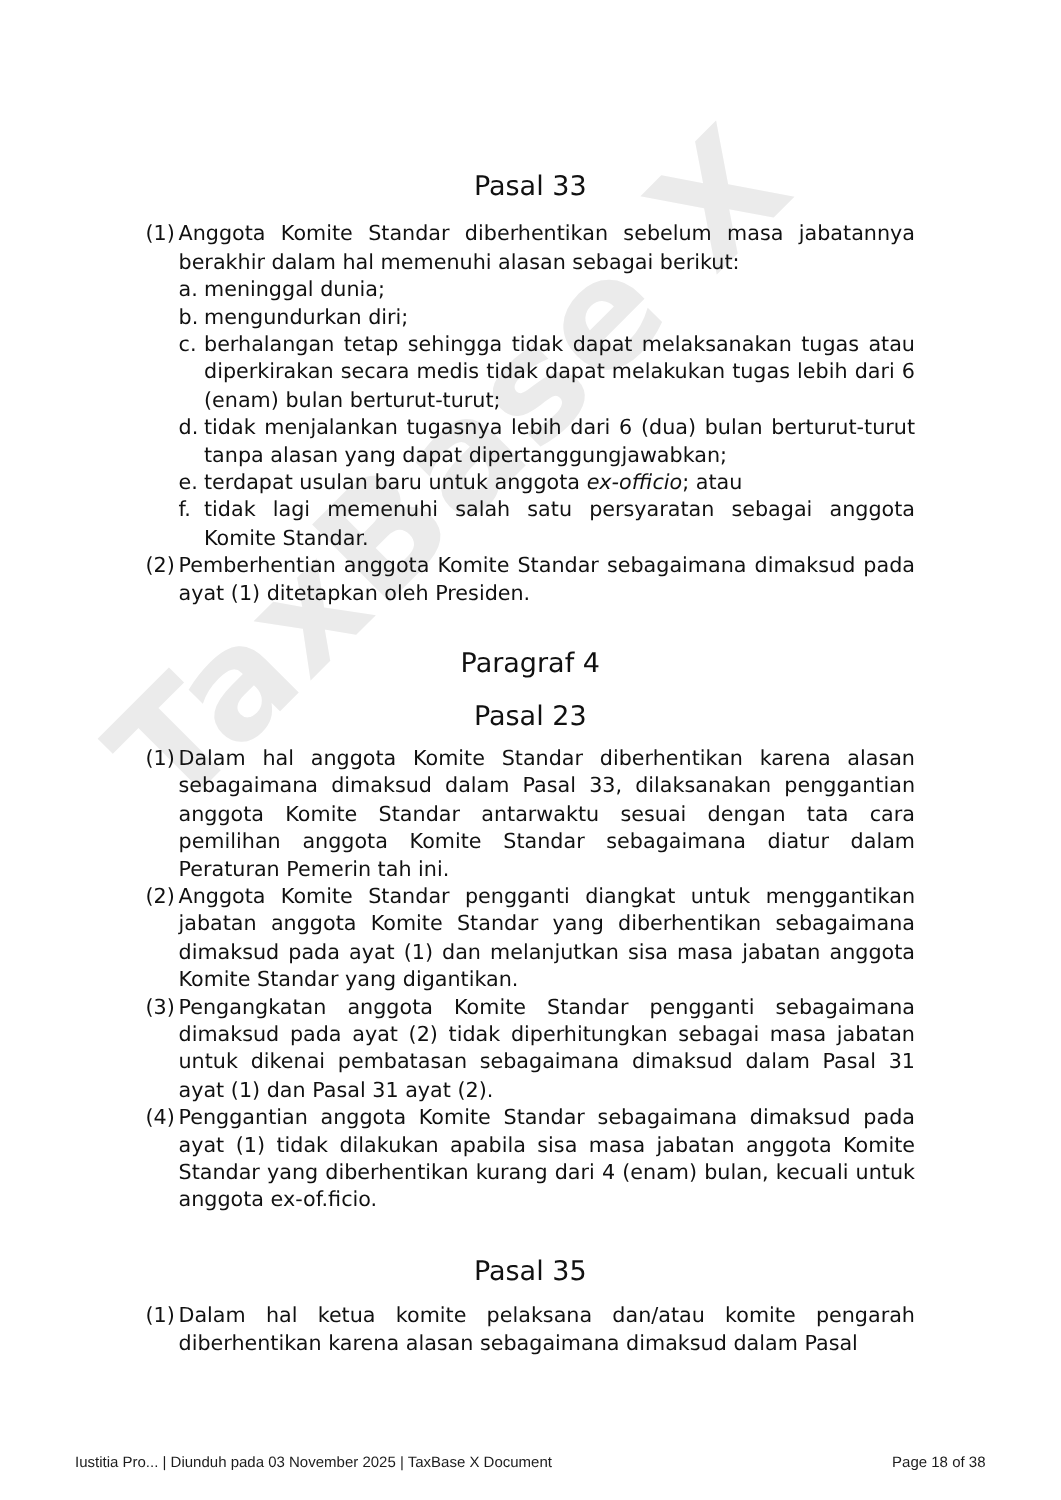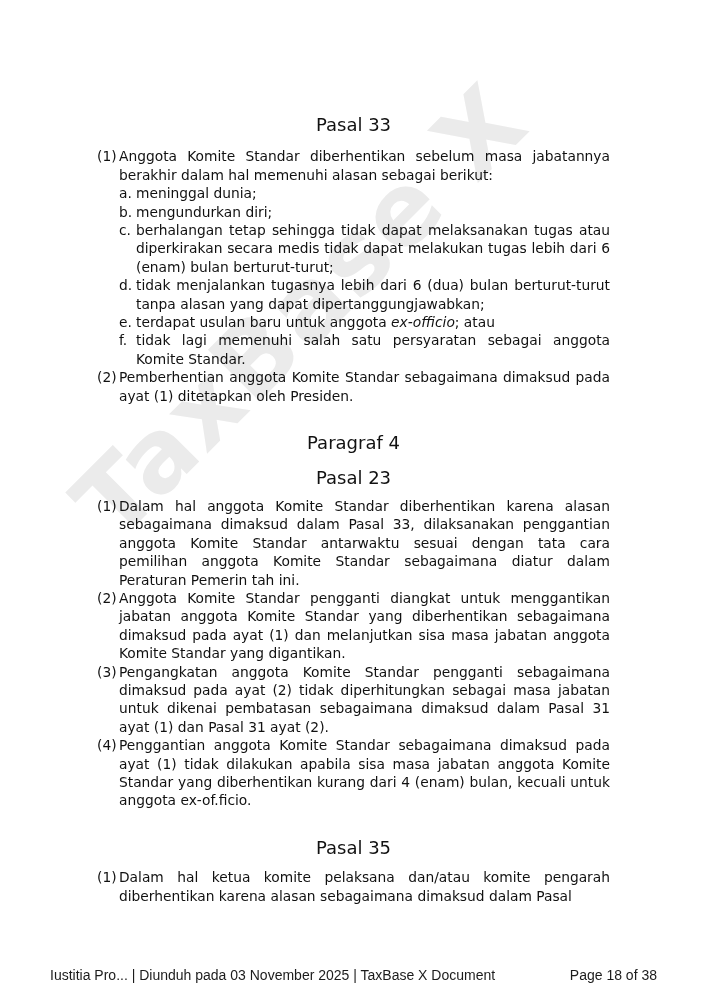--- a/index.html
+++ b/index.html
@@ -53,21 +53,21 @@
   .sub { display:flex; align-items:flex-start; }
   .sub-marker { flex:0 0 17px; white-space:nowrap; }
   .sub-body { flex:1; min-width:0; text-align:justify; }
   .it { font-style:italic;margin-top:40px; }
   .footer {
     position:absolute;
     left:50px; right:50px; top:969px;
     display:flex;
     justify-content:space-between;
     font-family:"Liberation Sans", sans-serif;
-    font-size:14px;
+    font-size:10px;
     line-height:13px;
     color:#1c1c1c;
     z-index:1;
   }
 </style>
 </head>
 <body>
 
 <div class="page">
 

